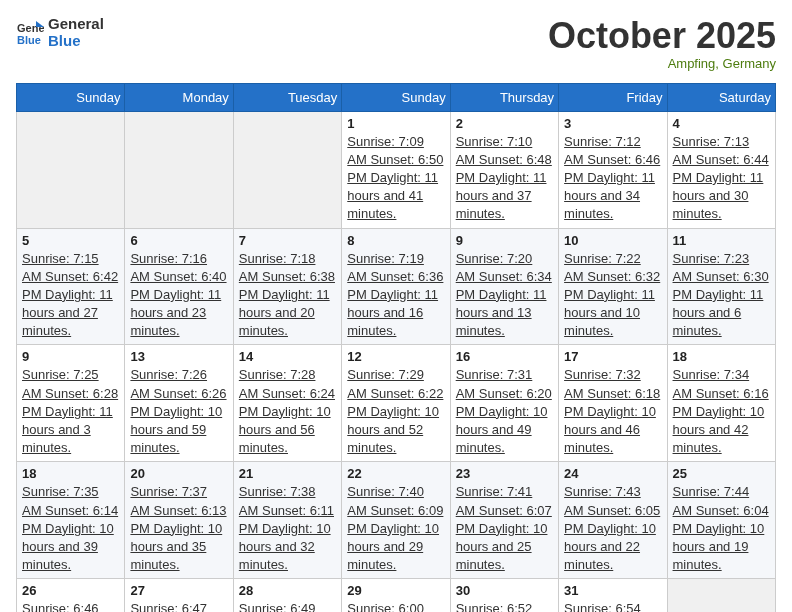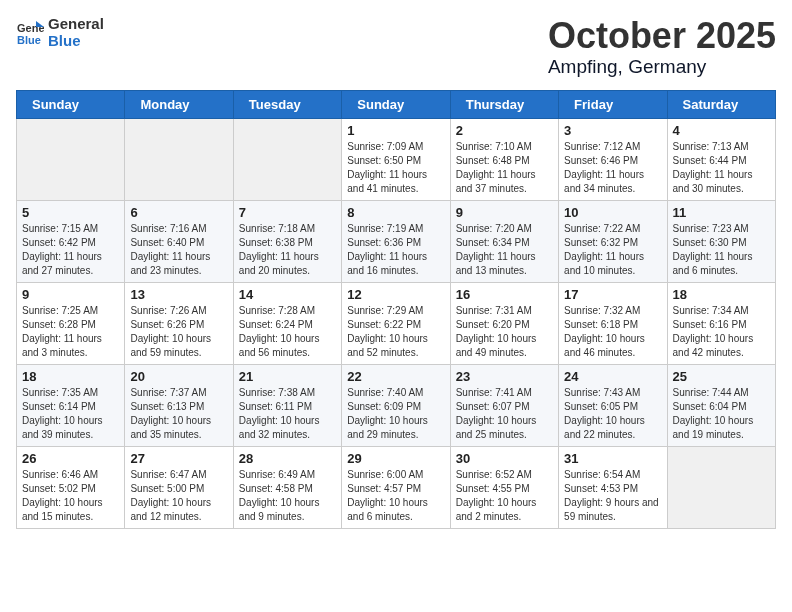--- a/index.html
+++ b/index.html
@@ -19,66 +19,68 @@
     .logo {
       display: flex;
       align-items: center;
     }
     .logo-icon {
       width: 28px;
       height: 28px;
       margin-right: 4px;
     }
     .title-block {
+      text-align: right;
     }
     .month-title {
       font-size: 36px;
       font-weight: bold;
       color: #333;
       line-height: 1.1;
     }
     .subtitle {
-      font-size: 19px;
-      color: #0f172a;
+      font-size: 13px;
+      color: #4d7c0f;
     }
     .calendar {
       width: 100%;
       border-collapse: collapse;
       border: 1px solid #ccc;
     }
     .calendar th {
       background: #2471c8;
       color: #fff;
       font-size: 13px;
-      font-weight: bold;
-      padding: 6px 15px;
-      text-align: left;
+      font-weight: normal;
+      padding: 6px 4px;
+      text-align: right;
       border: 1px solid #1a5fa8;
     }
     .calendar td {
       vertical-align: top;
       border: 1px solid #ccc;
       padding: 4px 5px;
       width: 108px;
       min-height: 80px;
       background: #fff;
     }
     .calendar tr:nth-child(even) td {
       background: #f5f7fa;
     }
     .day-number {
       font-size: 13px;
       font-weight: bold;
       color: #222;
       margin-bottom: 2px;
     }
     .day-info {
-      font-size: 10px;
+      font-size: 13px;
       color: #333;
       line-height: 1.4;
+      text-decoration: underline;
     }
     .empty-cell {
       background: #f0f0f0 !important;
     }
   </style>
 </head>
 <body>
 
 <div class="header">
   <div class="logo">

